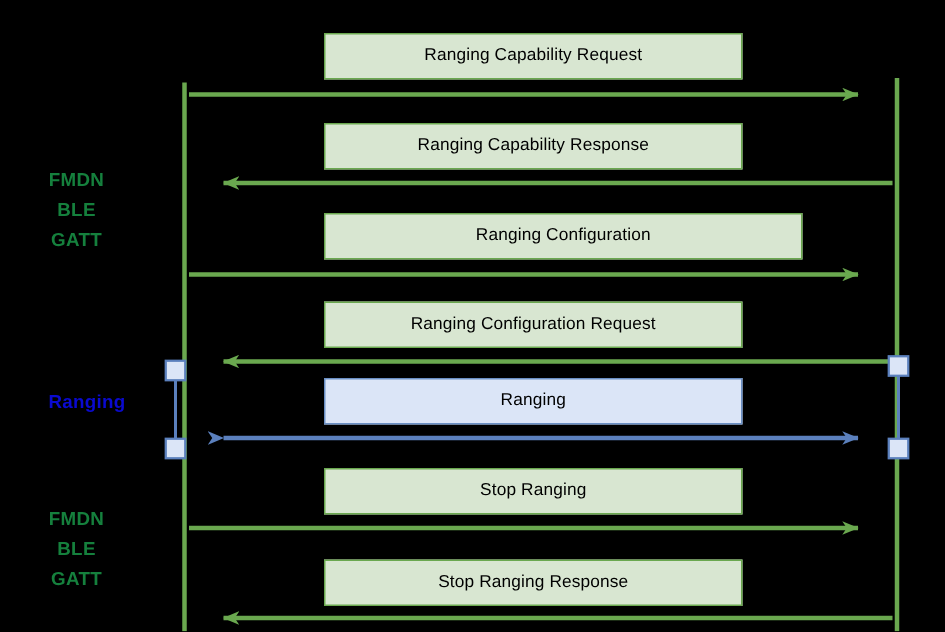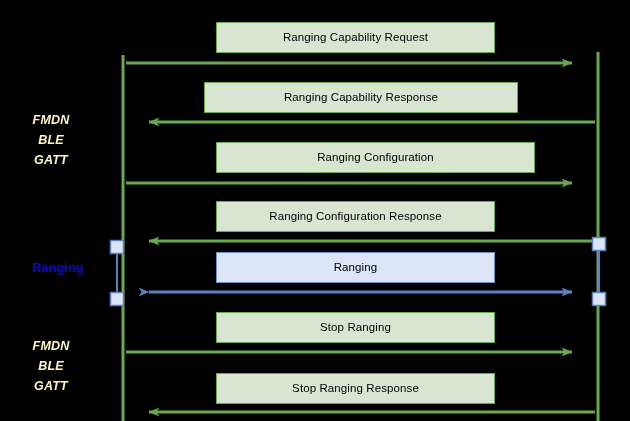--- a/index.html
+++ b/index.html
@@ -43,21 +43,21 @@
   }
   .phase-label {
     position: absolute;
     text-align: center;
     font-size: 12.5px;
     font-weight: bold;
     line-height: 20px;
     white-space: pre-line;
     letter-spacing: 0.2px;
   }
-  .phase-label.gatt { color: #fef9c3; font-style: italic; }
+  .phase-label.gatt { color: #15803d; }
   .phase-label.ranging { color: #0a0ad0; }
 </style>
 </head>
 <body>
 
 <div id="diagram">
 
   <svg class="layer" viewBox="0 0 630 421" xmlns="http://www.w3.org/2000/svg">
     <defs>
       <marker id="arrow-green-right" markerWidth="11" markerHeight="9" refX="10.5" refY="4.5" orient="auto" markerUnits="userSpaceOnUse">
@@ -103,25 +103,25 @@
 GATT</div>
 
   <div class="phase-label ranging" style="left:22px; top:258px; width:72px;">Ranging</div>
 
   <div class="phase-label gatt" style="left:20px; top:336px; width:62px;">FMDN
 BLE
 GATT</div>
 
   <div class="msg-box green" style="left:216px; top:22px; width:279px; height:31px;text-align:center;">Ranging Capability Request</div>
 
-  <div class="msg-box green" style="left:204px; top:82px; width:314px; height:31px;text-align:right;">Ranging Capability Response</div>
+  <div class="msg-box green" style="left:216px; top:82px; width:279px; height:31px;text-align:right;">Ranging Capability Response</div>
 
   <div class="msg-box green" style="left:216px; top:142px; width:319px; height:31px;">Ranging Configuration</div>
 
-  <div class="msg-box green" style="left:216px; top:201px; width:279px; height:31px;">Ranging Configuration Response</div>
+  <div class="msg-box green" style="left:216px; top:201px; width:279px; height:31px;">Ranging Configuration Request</div>
 
   <div class="msg-box blue" style="left:216px; top:252px; width:279px; height:31px;">Ranging</div>
 
   <div class="msg-box green" style="left:216px; top:312px; width:279px; height:31px;">Stop Ranging</div>
 
   <div class="msg-box green" style="left:216px; top:373px; width:279px; height:31px;">Stop Ranging Response</div>
 
 </div>
 
 </body></html>

